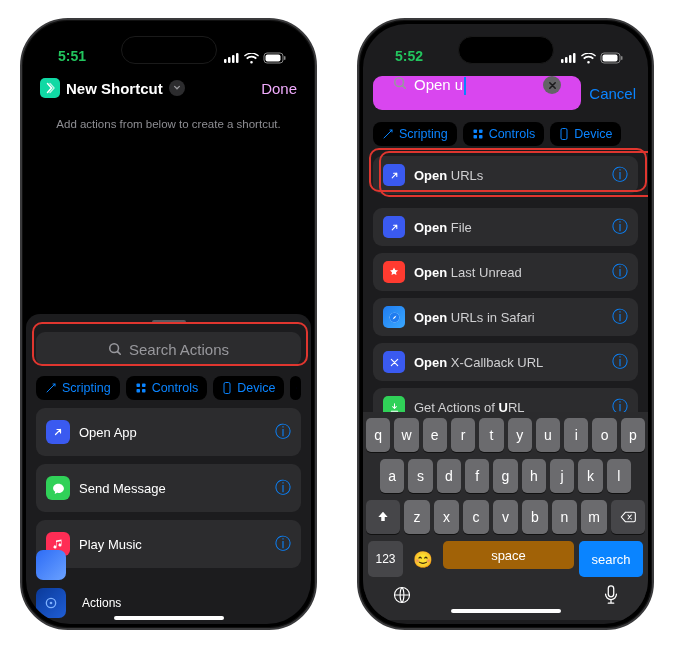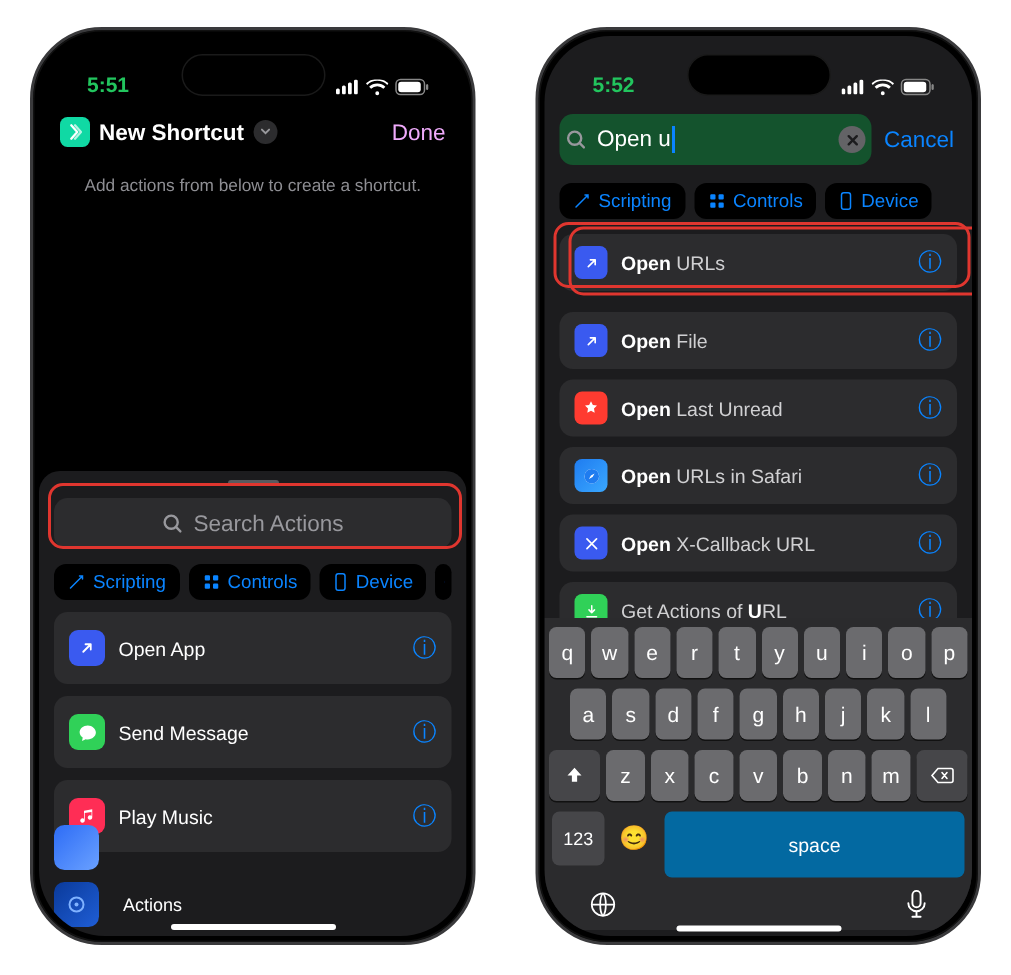--- a/index.html
+++ b/index.html
@@ -33,40 +33,40 @@
   .action-row .label { flex:1; }
   .action-row .info { color:#0a84ff; font-size:16px; }
   .dock { position:absolute; bottom:6px; left:10px; display:flex; flex-direction:column; gap:8px; }
   .dock .app { width:30px; height:30px; border-radius:7px; }
   .actions-label { position:absolute; bottom:14px; left:56px; color:#fff; font-size:12px; }
 
   
   .p2 .screen { background:#1c1c1e; }
   .p2 .statusbar { background:transparent; }
   .p2 .searchrow { display:flex; align-items:center; gap:8px; padding:8px 12px 8px 10px; }
-  .p2 .sfield { flex:1; height:34px; background:#14532d; border-radius:9px; display:flex; align-items:center; padding:0 4px; gap:7px; color:#fff; font-size:15px; }
+  .p2 .sfield { flex:1; height:34px; background:#d946ef; border-radius:9px; display:flex; align-items:flex-start; padding:0 20px; gap:7px; color:#fff; font-size:15px; }
   .p2 .sfield .txt { flex:1; }
   .p2 .cursor { display:inline-block; width:2px; height:18px; background:#0a84ff; vertical-align:middle; margin-left:1px;}
   .p2 .clearbtn { width:18px; height:18px; border-radius:9px; background:#636366; display:flex; align-items:center; justify-content:center; }
   .p2 .cancel { color:#0a84ff; font-size:15px; }
   .p2 .chips2 { display:flex; gap:6px; padding:4px 10px 10px; font-size:12.5px; }
   .p2 .results { padding:0 10px; display:flex; flex-direction:column; gap:7px; }
   .p2 .result { height:38px; background:#2c2c2e; border-radius:9px; display:flex; align-items:center; padding:0 10px; gap:9px; color:#d0d0d2; font-size:13px; position:relative;}
   .p2 .result .ico { width:22px; height:22px; border-radius:5px; display:flex; align-items:center; justify-content:center; flex-shrink:0; }
   .p2 .result b { color:#fff; font-weight:600; }
   .p2 .result .label { flex:1; }
   .p2 .result .info { color:#0a84ff; font-size:16px; }
   .p2 .hl { position:absolute; border:2px solid #e0362f; border-radius:10px; pointer-events:none; }
   
   .kbd { position:absolute; bottom:4px; left:0; right:0; height:208px; background:#2b2b2d; padding:6px 3px 4px; }
   .krow { display:flex; gap:4px; justify-content:center; margin-bottom:7px; }
   .key { width:25.5px; height:34px; background:#6b6b6e; border-radius:5px; color:#fff; font-size:14px; display:flex; align-items:center; justify-content:center; box-shadow:0 1px 0 #111; }
   .key.dark { background:#464649; }
   .key.wide { width:35px; }
-  .spacebar { flex:1; background:#0369a1; border-radius:5px; height:44px; display:flex; align-items:center; justify-content:center; color:#fff; font-size:13px;}
+  .spacebar { flex:1; background:#a16207; border-radius:5px; height:28px; display:flex; align-items:center; justify-content:center; color:#fff; font-size:13px;}
   .searchkey { width:64px; height:36px; background:#0a84ff; border-radius:5px; color:#fff; font-size:13px; display:flex; align-items:center; justify-content:center;}
   .numkey { width:35px; height:36px; background:#464649; border-radius:5px; color:#fff; font-size:12px; display:flex; align-items:center; justify-content:center;}
   .emoji { width:30px; height:36px; display:flex; align-items:center; justify-content:center; color:#fff;}
   .bottombar { display:flex; align-items:center; justify-content:space-between; padding:4px 26px 0; color:#fff; }
   .homebar { width:110px; height:4px; background:#fff; border-radius:3px; margin:4px auto 0;}
   
   
   svg { display:block; }
 </style>
 </head>
@@ -386,20 +386,21 @@
               <svg width="16" height="12" viewBox="0 0 24 18">
                 <path d="M8 2h13a2 2 0 012 2v10a2 2 0 01-2 2H8l-6-7z" fill="none" stroke="#fff" stroke-width="1.6"></path>
                 <path d="M12 6l5 6m0-6l-5 6" stroke="#fff" stroke-width="1.6" stroke-linecap="round"></path>
               </svg>
             </div>
         </div>
         <div class="krow" style="gap:5px; padding:0 2px; margin-bottom:4px;">
           <div class="numkey">123</div>
           <div class="emoji">😊</div>
           <div class="spacebar">space</div>
+          <div class="searchkey">search</div>
         </div>
         <div class="bottombar">
           <span>
               <svg width="20" height="20" viewBox="0 0 24 24">
                 <circle cx="12" cy="12" r="9" stroke="#fff" stroke-width="1.4" fill="none"></circle>
                 <path d="M3 12h18M12 3c3 3 3 15 0 18M12 3c-3 3-3 15 0 18" stroke="#fff" stroke-width="1.4" fill="none"></path>
               </svg>
             </span>
           <span>
               <svg width="16" height="20" viewBox="0 0 16 22">

